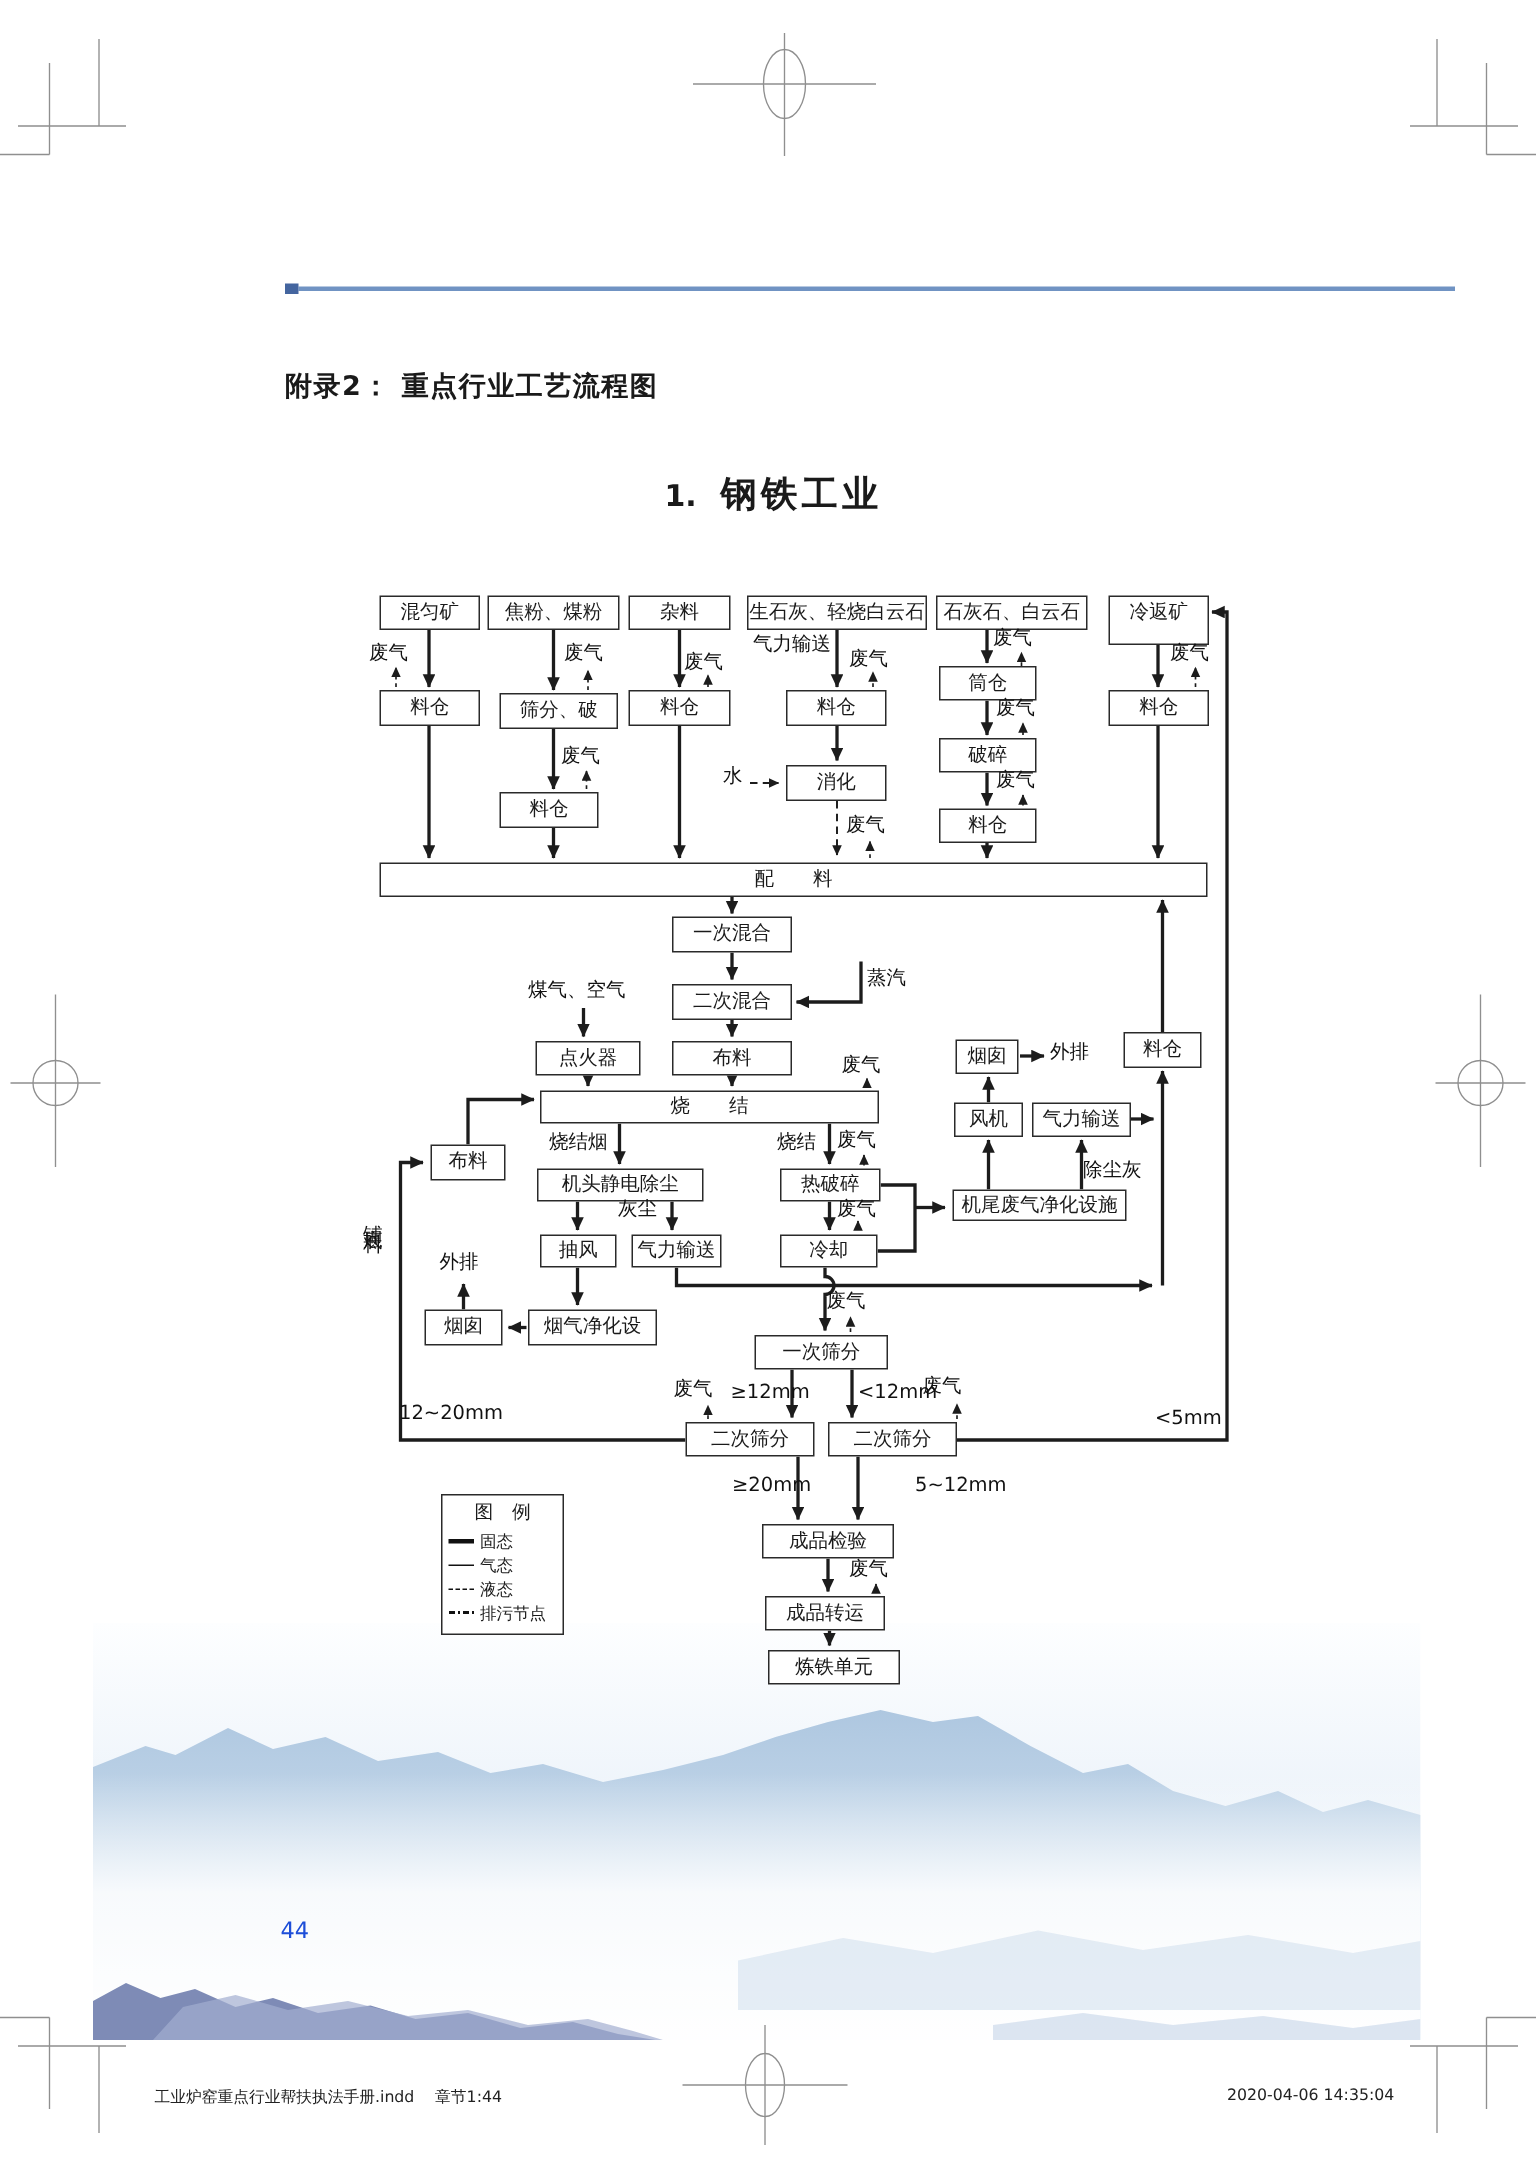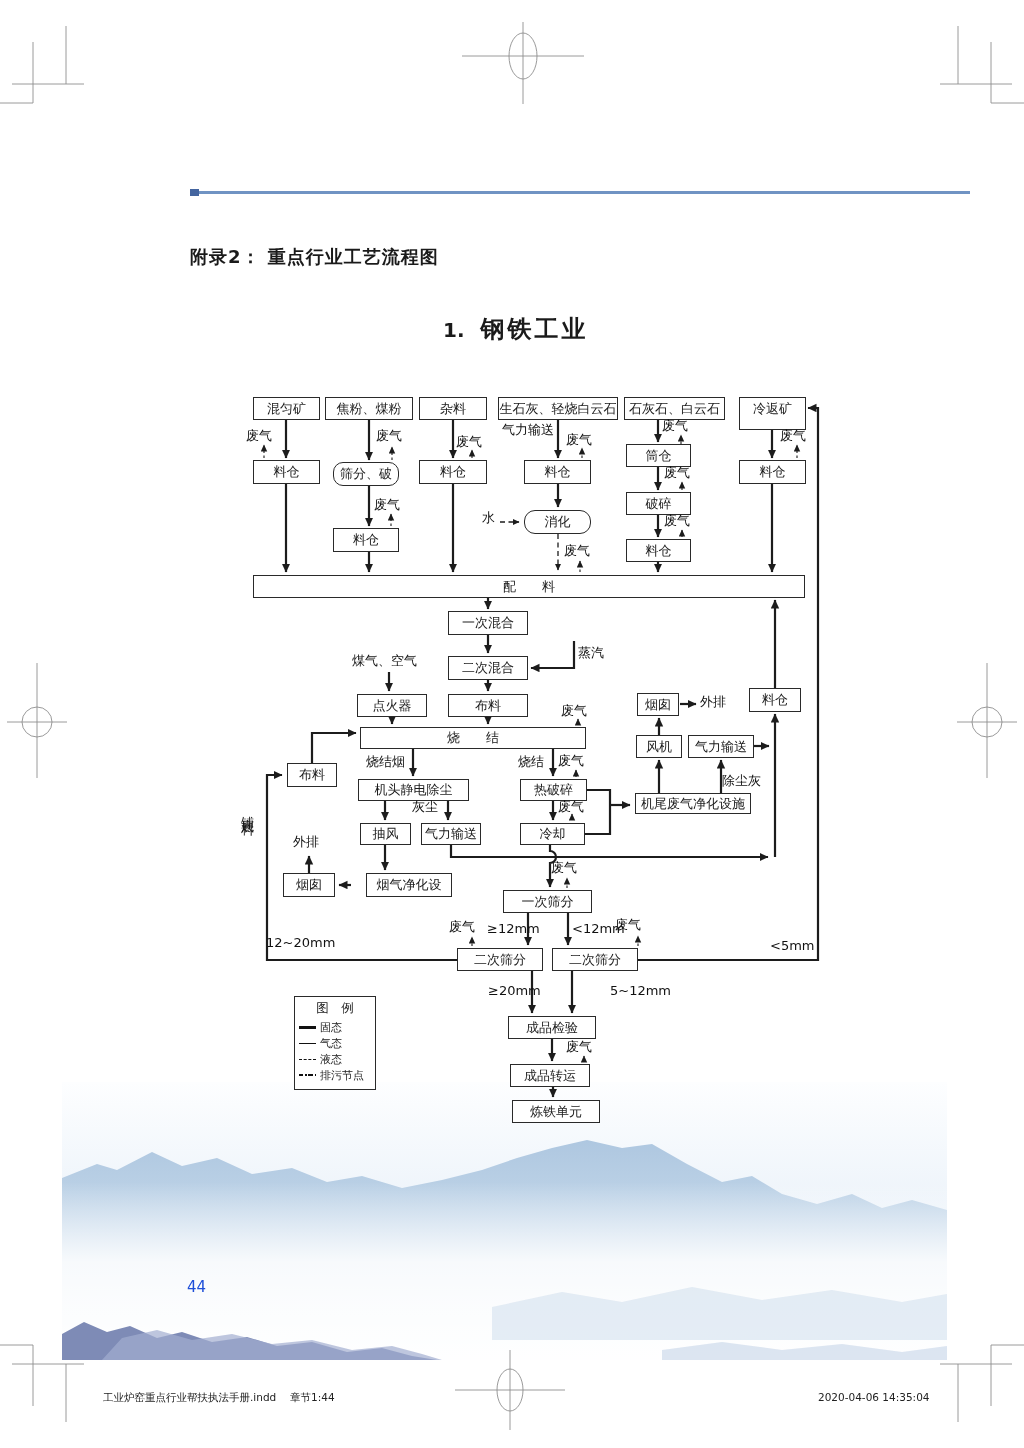--- a/index.html
+++ b/index.html
@@ -187,42 +187,42 @@
   </svg>
 
   <div id="flow-layer">
       <div class="node" style="left: 253px; top: 397px; width: 67px; height: 23px; line-height: 21px;">混匀矿</div>
       <div class="node" style="left: 325px; top: 397px; width: 88px; height: 23px; line-height: 21px;">焦粉、煤粉</div>
       <div class="node" style="left: 419px; top: 397px; width: 68px; height: 23px; line-height: 21px;">杂料</div>
       <div class="node" style="left: 498px; top: 397px; width: 120px; height: 23px; line-height: 21px;">生石灰、轻烧白云石</div>
       <div class="node" style="left: 624px; top: 397px; width: 101px; height: 23px; line-height: 21px;">石灰石、白云石</div>
       <div class="node" style="left: 739px; top: 397px; width: 67px; height: 33px; line-height: 21px;">冷返矿</div>
       <div class="node" style="left: 253px; top: 460px; width: 67px; height: 24px; line-height: 22px;">料仓</div>
-      <div class="node" style="left: 333px; top: 462px; width: 66px; height: 24px; line-height: 22px; border-radius: 10px;">筛分、破</div>
+      <div class="node" style="left: 333px; top: 462px; width: 79px; height: 24px; line-height: 22px;">筛分、破</div>
       <div class="node" style="left: 419px; top: 460px; width: 68px; height: 24px; line-height: 22px;">料仓</div>
       <div class="node" style="left: 524px; top: 460px; width: 67px; height: 24px; line-height: 22px;">料仓</div>
       <div class="node" style="left: 626px; top: 444px; width: 65px; height: 23px; line-height: 21px;">筒仓</div>
       <div class="node" style="left: 739px; top: 460px; width: 67px; height: 24px; line-height: 22px;">料仓</div>
       <div class="node" style="left: 333px; top: 528px; width: 66px; height: 24px; line-height: 22px;">料仓</div>
-      <div class="node" style="left: 524px; top: 510px; width: 67px; height: 24px; line-height: 22px; border-radius: 11px;">消化</div>
+      <div class="node" style="left: 524px; top: 510px; width: 67px; height: 24px; line-height: 22px;">消化</div>
       <div class="node" style="left: 626px; top: 492px; width: 65px; height: 23px; line-height: 21px;">破碎</div>
       <div class="node" style="left: 626px; top: 539px; width: 65px; height: 23px; line-height: 21px;">料仓</div>
       <div class="node" style="left: 253px; top: 575px; width: 552px; height: 23px; line-height: 21px;">配　　料</div>
       <div class="node" style="left: 448px; top: 611px; width: 80px; height: 24px; line-height: 22px;">一次混合</div>
       <div class="node" style="left: 448px; top: 656px; width: 80px; height: 24px; line-height: 22px;">二次混合</div>
       <div class="node" style="left: 357px; top: 694px; width: 70px; height: 23px; line-height: 21px;">点火器</div>
       <div class="node" style="left: 448px; top: 694px; width: 80px; height: 23px; line-height: 21px;">布料</div>
       <div class="node" style="left: 360px; top: 727px; width: 226px; height: 22px; line-height: 20px;">烧　　结</div>
       <div class="node" style="left: 287px; top: 763px; width: 50px; height: 24px; line-height: 22px;">布料</div>
       <div class="node" style="left: 358px; top: 779px; width: 111px; height: 22px; line-height: 20px;">机头静电除尘</div>
       <div class="node" style="left: 520px; top: 779px; width: 67px; height: 22px; line-height: 20px;">热破碎</div>
       <div class="node" style="left: 360px; top: 823px; width: 51px; height: 22px; line-height: 20px;">抽风</div>
       <div class="node" style="left: 421px; top: 823px; width: 60px; height: 22px; line-height: 20px;">气力输送</div>
       <div class="node" style="left: 520px; top: 823px; width: 65px; height: 22px; line-height: 20px;">冷却</div>
-      <div class="node" style="left: 352px; top: 873px; width: 86px; height: 24px; line-height: 22px; margin-left: 14px;">烟气净化设</div>
+      <div class="node" style="left: 352px; top: 873px; width: 86px; height: 24px; line-height: 22px;">烟气净化设</div>
       <div class="node" style="left: 283px; top: 873px; width: 52px; height: 24px; line-height: 22px;">烟囱</div>
       <div class="node" style="left: 637px; top: 693px; width: 42px; height: 23px; line-height: 21px;">烟囱</div>
       <div class="node" style="left: 636px; top: 735px; width: 46px; height: 23px; line-height: 21px;">风机</div>
       <div class="node" style="left: 688px; top: 735px; width: 66px; height: 23px; line-height: 21px;">气力输送</div>
       <div class="node" style="left: 635px; top: 793px; width: 116px; height: 21px; line-height: 19px;">机尾废气净化设施</div>
       <div class="node" style="left: 749px; top: 688px; width: 52px; height: 24px; line-height: 22px;">料仓</div>
       <div class="node" style="left: 503px; top: 890px; width: 89px; height: 23px; line-height: 21px;">一次筛分</div>
       <div class="node" style="left: 457px; top: 948px; width: 86px; height: 23px; line-height: 21px;">二次筛分</div>
       <div class="node" style="left: 552px; top: 948px; width: 86px; height: 23px; line-height: 21px;">二次筛分</div>
       <div class="node" style="left: 508px; top: 1016px; width: 88px; height: 23px; line-height: 21px;">成品检验</div>

